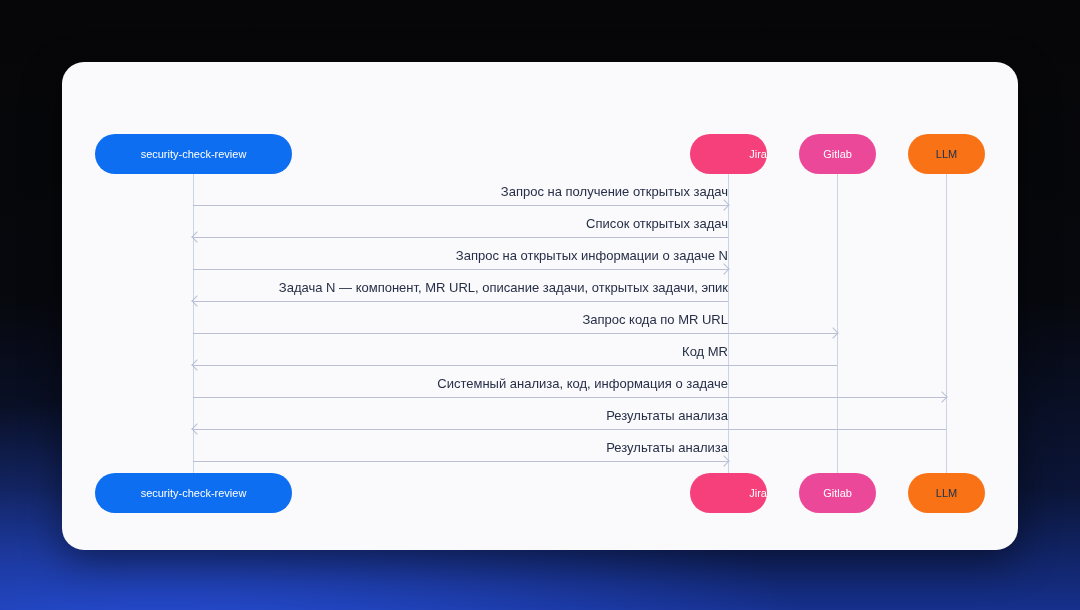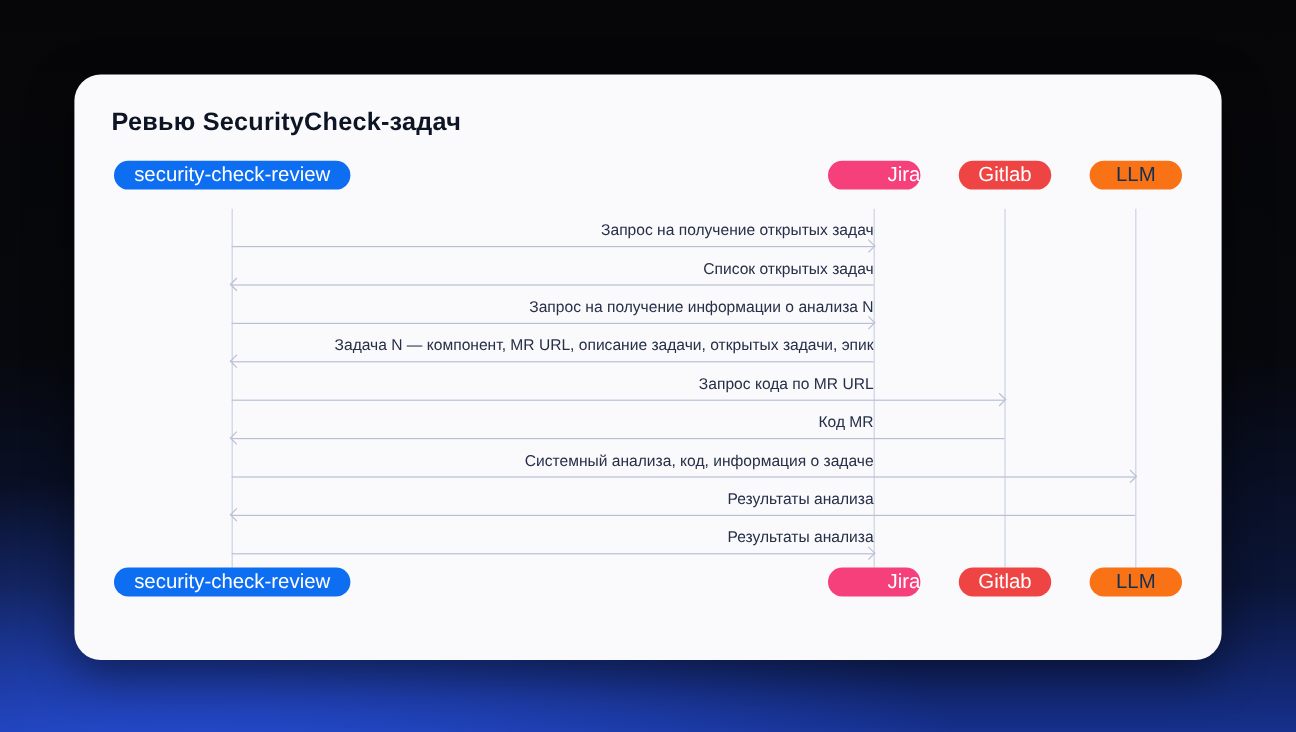--- a/index.html
+++ b/index.html
@@ -26,38 +26,38 @@
     position: absolute;
     left: 31px; top: 28px;
     font-size: 21px;
     font-weight: 700;
     color: #0d1424;
     letter-spacing: 0.2px;
   }
 
   .pill {
     position: absolute;
-    height: 24px;
+    height: 40px;
     border-radius: 20px;
     display: flex;
     align-items: center;
     justify-content: center;
-    font-size: 17px;
+    font-size: 11px;
     font-weight: 400;
     white-space: nowrap;
   }
   .row-top    { top: 72px; }
   .row-bottom { top: 411px; }
   .x-scr    { left: 33px;  width: 197px; }
   .x-jira   { left: 628px; width: 77px; }
   .x-gitlab { left: 737px; width: 77px; }
   .x-llm    { left: 846px; width: 77px; }
   .c-blue   { background: #0d6ef2; color: #ffffff; }
   .c-pink   { background: #f5407b; color: #ffffff; justify-content: flex-end; }
-  .c-purple { background: #ef4444; color: #ffffff; }
+  .c-purple { background: #ec4899; color: #ffffff; }
   .c-cyan   { background: #f97316; color: #123055; }
 
   .lifeline {
     position: absolute;
     top: 112px;
     height: 299px;
     width: 1px;
     background: #ccd3e3;
   }
   .lf-scr    { left: 131px; }
@@ -98,21 +98,20 @@
     border-right: 1.5px solid #b9c0d6;
   }
   .head.right { right: 0;  transform: rotate(45deg); }
   .head.left  { left: 0;   transform: rotate(-135deg); }
 </style>
 </head>
 <body>
 
 <div class="card">
 
-  <div class="title">Ревью SecurityCheck-задач</div>
 
   <div class="pill row-top x-scr c-blue">
     <span>security-check-review</span>
   </div>
   <div class="pill row-top x-jira c-pink">
     <span>Jira</span>
   </div>
   <div class="pill row-top x-gitlab c-purple">
     <span>Gitlab</span>
   </div>
@@ -133,21 +132,21 @@
   </div>
 
   <div class="msg" style="top:154px">
     <div class="msg-label">Список открытых задач</div>
     <div class="msg-line w-jira">
       <span class="head left"></span>
     </div>
   </div>
 
   <div class="msg" style="top:186px">
-    <div class="msg-label">Запрос на получение информации о анализа N</div>
+    <div class="msg-label">Запрос на открытых информации о задаче N</div>
     <div class="msg-line w-jira">
       <span class="head right"></span>
     </div>
   </div>
 
   <div class="msg" style="top:218px">
     <div class="msg-label">Задача N — компонент, MR URL, описание задачи, открытых задачи, эпик</div>
     <div class="msg-line w-jira">
       <span class="head left"></span>
     </div>

